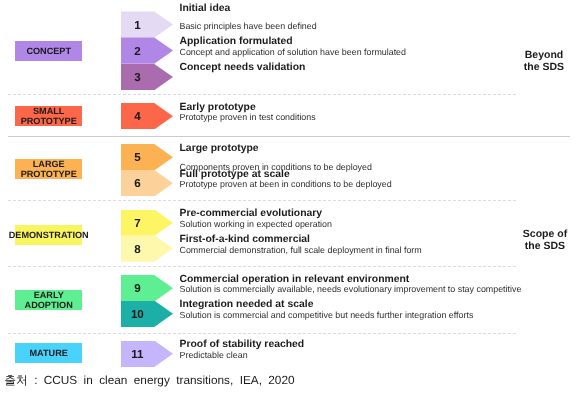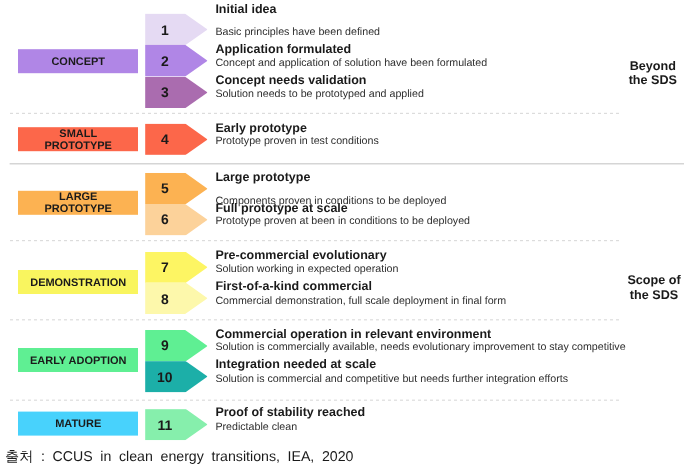--- a/index.html
+++ b/index.html
@@ -1,21 +1,21 @@
 <!DOCTYPE html>
 <html><head>
 <meta charset="utf-8">
 <style>
   html,body{margin:0;padding:0;background:#ffffff;}
   body{width:578px;height:394px;position:relative;overflow:hidden;
        font-family:"Liberation Sans",sans-serif;color:#231f20;
        -webkit-font-smoothing:antialiased;text-rendering:geometricPrecision;}
   .stage{position:absolute;left:0;top:0;width:578px;height:394px;
          transform:translateZ(0);will-change:transform;}
-  .cat{position:absolute;left:15.2px;width:100px;height:19.7px;
+  .cat{position:absolute;left:15.2px;width:67px;height:19.7px;
        display:flex;align-items:center;justify-content:center;text-align:center;
        font-weight:bold;font-size:9.15px;line-height:10.2px;color:#1a1a1a;
        white-space:pre-line;}
   .arrow{position:absolute;left:120.7px;width:52.3px;height:26.4px;
          clip-path:polygon(0 0, 33.6px 0, 52.3px 50%, 33.6px 100%, 0 100%);}
   .num{position:absolute;left:0;top:0;width:33.4px;height:100%;
        display:flex;align-items:center;justify-content:center;
        font-weight:bold;font-size:11.6px;color:#1a1a1a;
        padding-top:1.4px;box-sizing:border-box;}
   .ttl{position:absolute;left:179.5px;font-weight:bold;font-size:10.4px;
@@ -58,21 +58,20 @@
   <div class="sub" style="top:20.7px">Basic principles have been defined</div>
   <div class="arrow" id="arrow-1" style="top: 37.4px; background: rgb(176, 134, 230);">
     <span class="num">2</span>
   </div>
   <div class="ttl" style="top:35.9px">Application formulated</div>
   <div class="sub" style="top:46.7px">Concept and application of solution have been formulated</div>
   <div class="arrow" id="arrow-2" style="top: 63.9px; background: rgb(170, 108, 175);">
     <span class="num">3</span>
   </div>
   <div class="ttl" style="top:62.4px">Concept needs validation</div>
-  <div class="sub" style="top:73.2px">Solution needs to be prototyped and applied</div>
   <div class="arrow" id="arrow-3" style="top: 103px; background: rgb(252, 103, 74);">
     <span class="num">4</span>
   </div>
   <div class="ttl" style="top:101.5px">Early prototype</div>
   <div class="sub" style="top:112.3px">Prototype proven in test conditions</div>
   <div class="arrow" id="arrow-4" style="top: 144px; background: rgb(252, 178, 82);">
     <span class="num">5</span>
   </div>
   <div class="ttl" style="top:142.5px">Large prototype</div>
   <div class="sub" style="top:162px">Components proven in conditions to be deployed</div>
@@ -94,21 +93,21 @@
   <div class="arrow" id="arrow-8" style="top: 275.1px; background: rgb(95, 239, 147);">
     <span class="num">9</span>
   </div>
   <div class="ttl" style="top:273.6px">Commercial operation in relevant environment</div>
   <div class="sub" style="top:284.4px">Solution is commercially available, needs evolutionary improvement to stay competitive</div>
   <div class="arrow" id="arrow-9" style="top: 300.6px; background: rgb(28, 175, 168);">
     <span class="num">10</span>
   </div>
   <div class="ttl" style="top:299.1px">Integration needed at scale</div>
   <div class="sub" style="top:309.9px">Solution is commercial and competitive but needs further integration efforts</div>
-  <div class="arrow" id="arrow-10" style="top: 340.5px; background: #86efac;">
+  <div class="arrow" id="arrow-10" style="top: 340.5px; background: #c4b5fd;">
     <span class="num">11</span>
   </div>
   <div class="ttl" style="top:339.0px">Proof of stability reached</div>
   <div class="sub" style="top:349.8px">Predictable clean</div>
 
   <div class="scope" id="scope-beyond">Beyond
 the SDS</div>
   <div class="scope" id="scope-within">Scope of
 the SDS</div>
 

